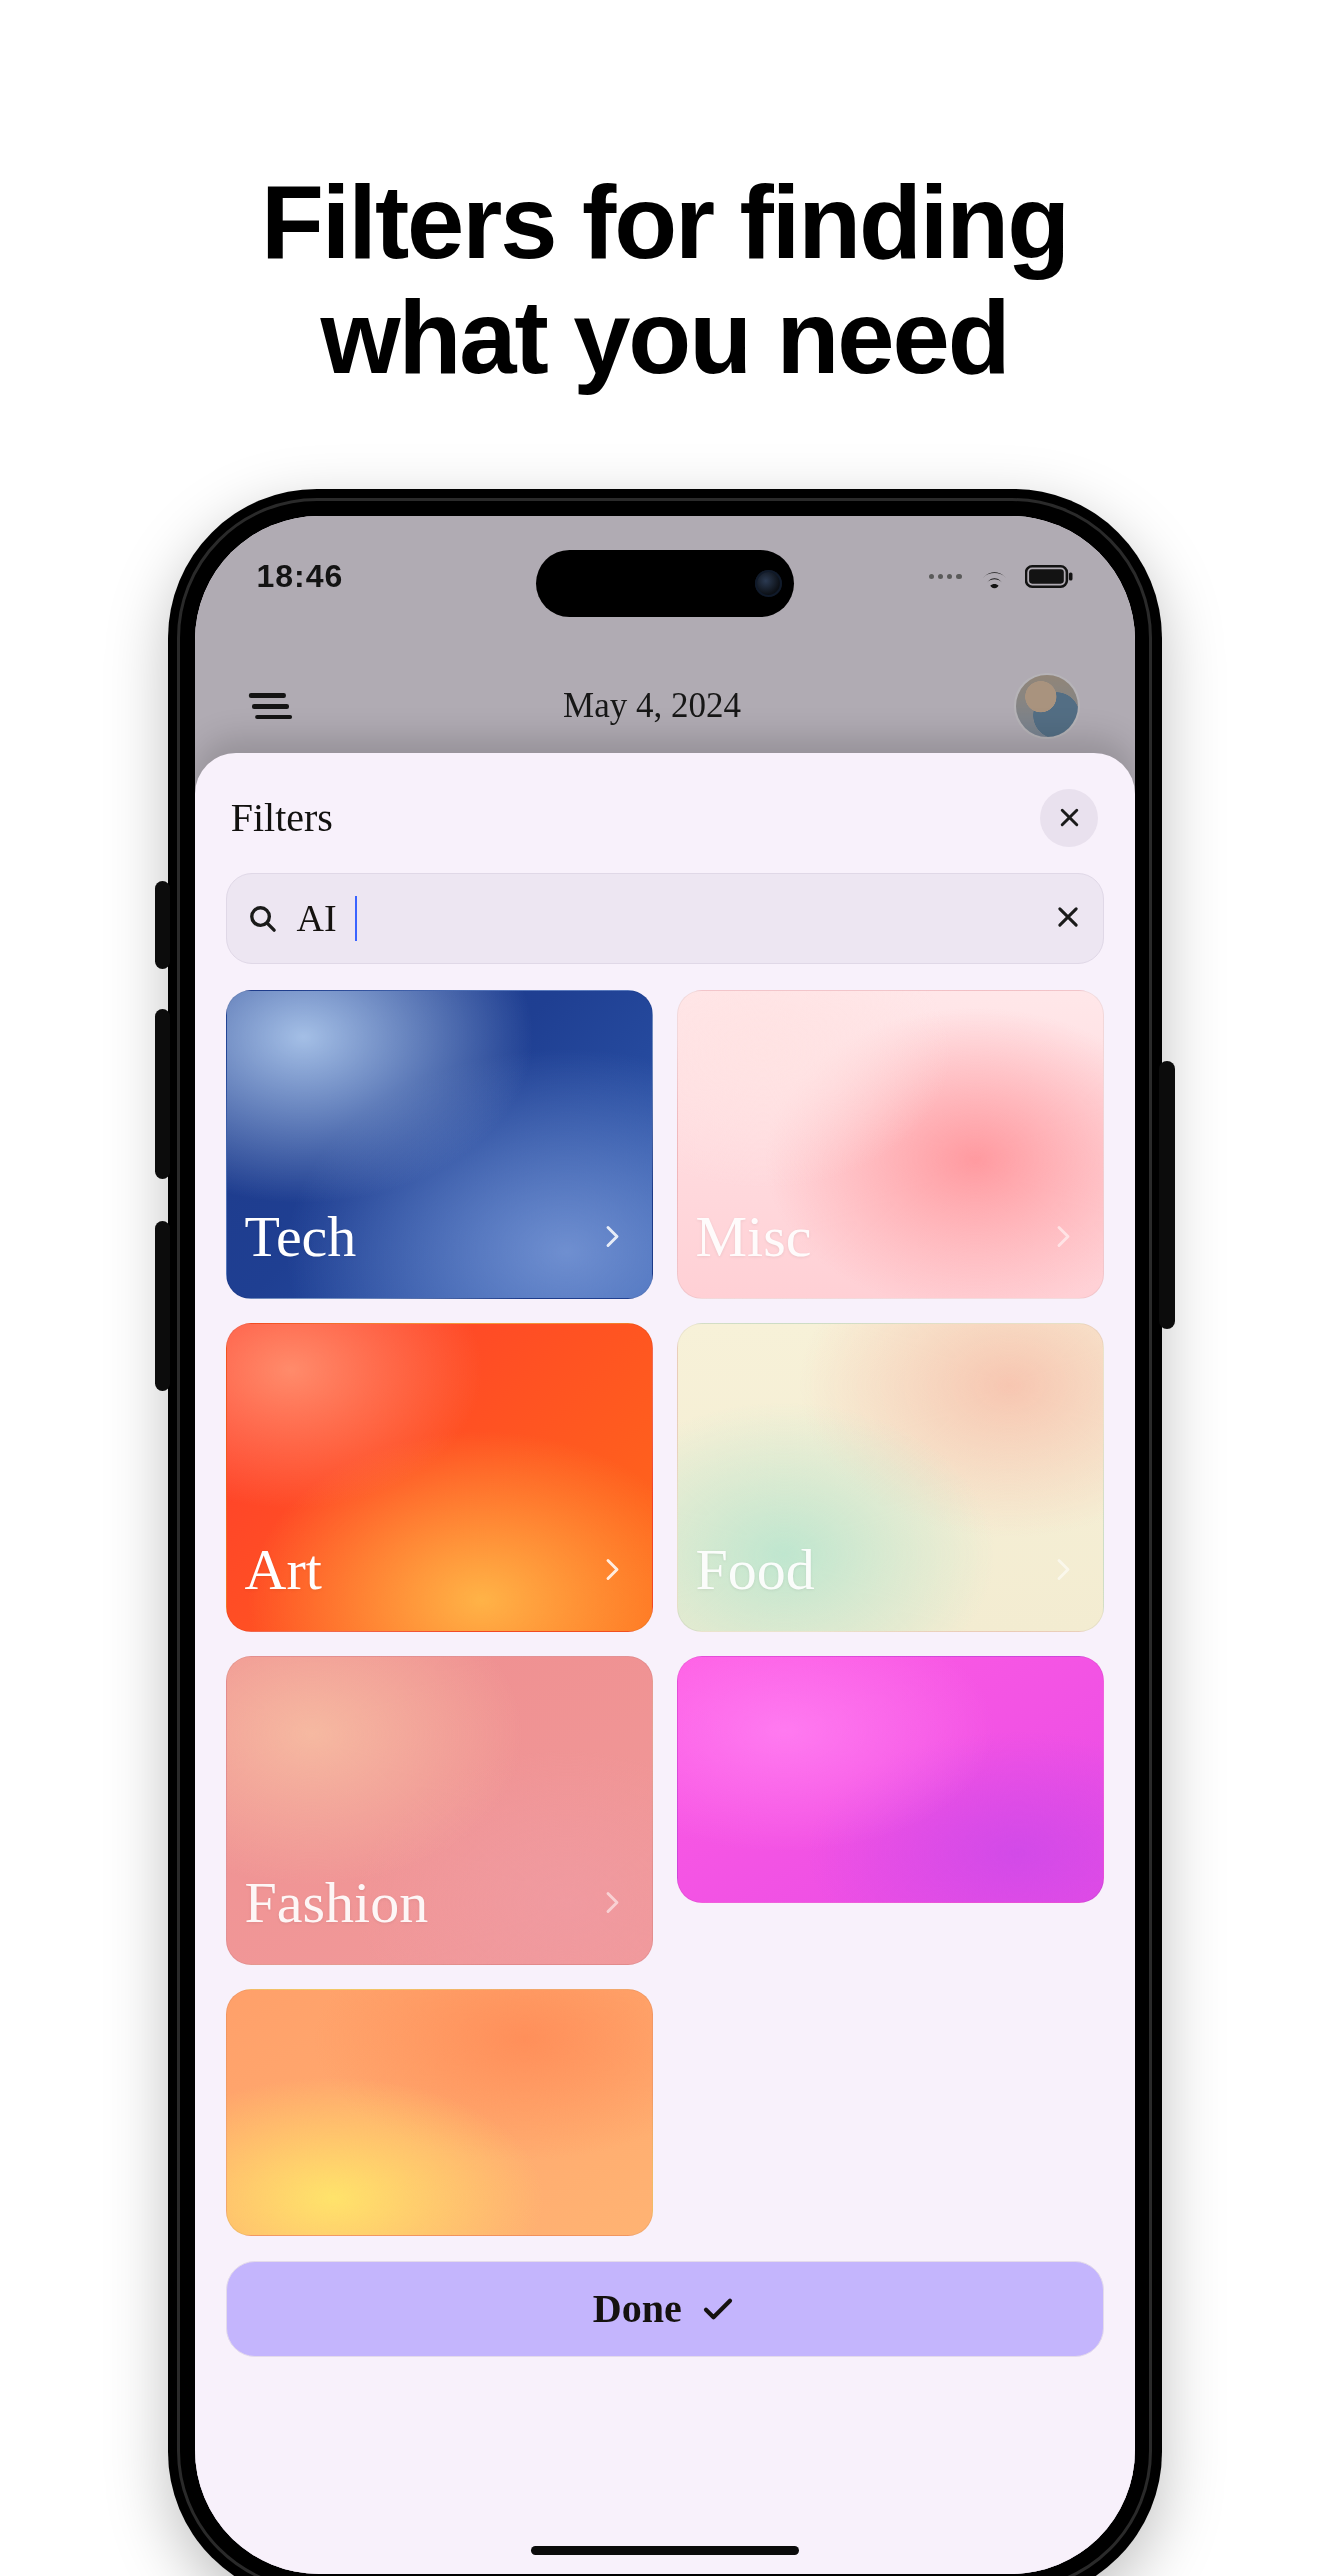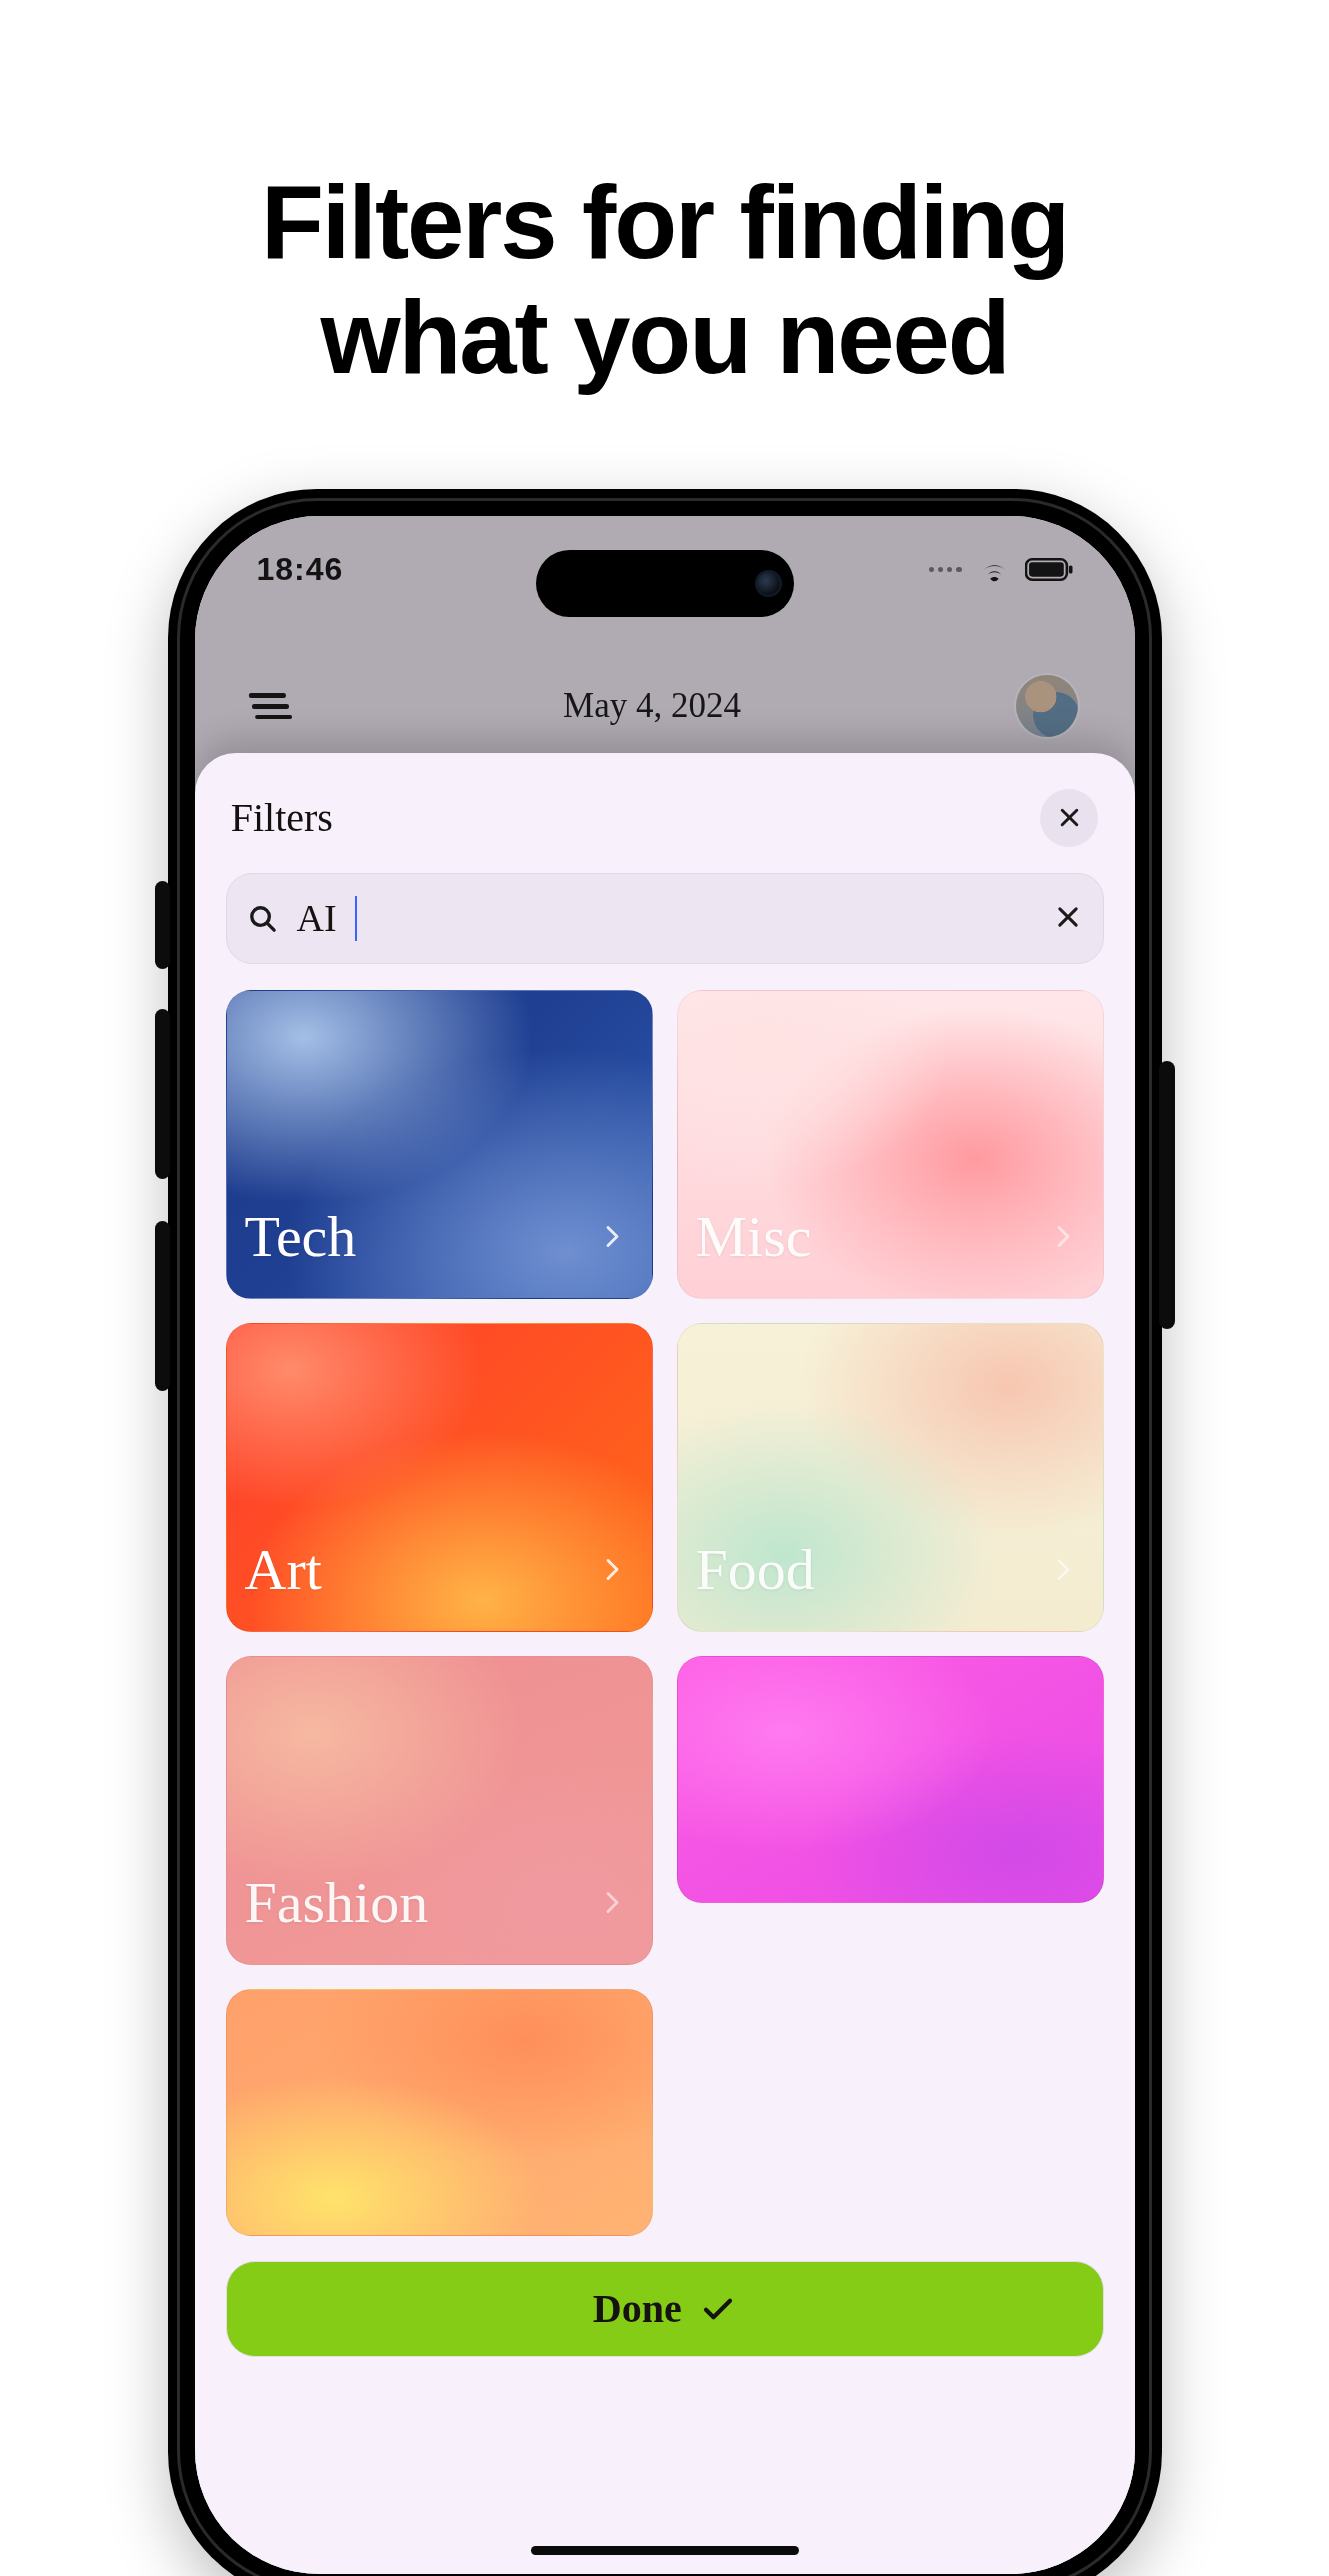--- a/index.html
+++ b/index.html
@@ -70,21 +70,21 @@
   .bg-layer {
     position: absolute;
     inset: 0;
     background: linear-gradient(#efe7f3, #efe7f3);
     filter: brightness(0.74) saturate(0.85);
   }
 
   
   .status-bar {
     position: absolute;
-    top: 0; left: 0; right: 0;
+    top: 7px; left: 0; right: 0;
     height: 108px;
     display: flex;
     align-items: center;
     justify-content: space-between;
     padding: 0 62px 0 62px;
   }
   .status-time {
     font-size: 32px;
     font-weight: 700;
     letter-spacing: 1px;
@@ -340,21 +340,21 @@
 
   
   .done-wrap {
     margin-top: 25px;
     padding: 0 0 36px 0;
   }
   .done-btn {
     height: 96px;
     width: 100%;
     border-radius: 29px;
-    background: #84cc16;
+    background: #c4b5fd;
     border: 1.5px solid #e4dbeb;
     display: flex;
     align-items: center;
     justify-content: center;
     gap: 18.5px;
   }
   .done-label {
     font-family: Georgia, "Times New Roman", serif;
     font-size: 40px;
     font-weight: 700;

